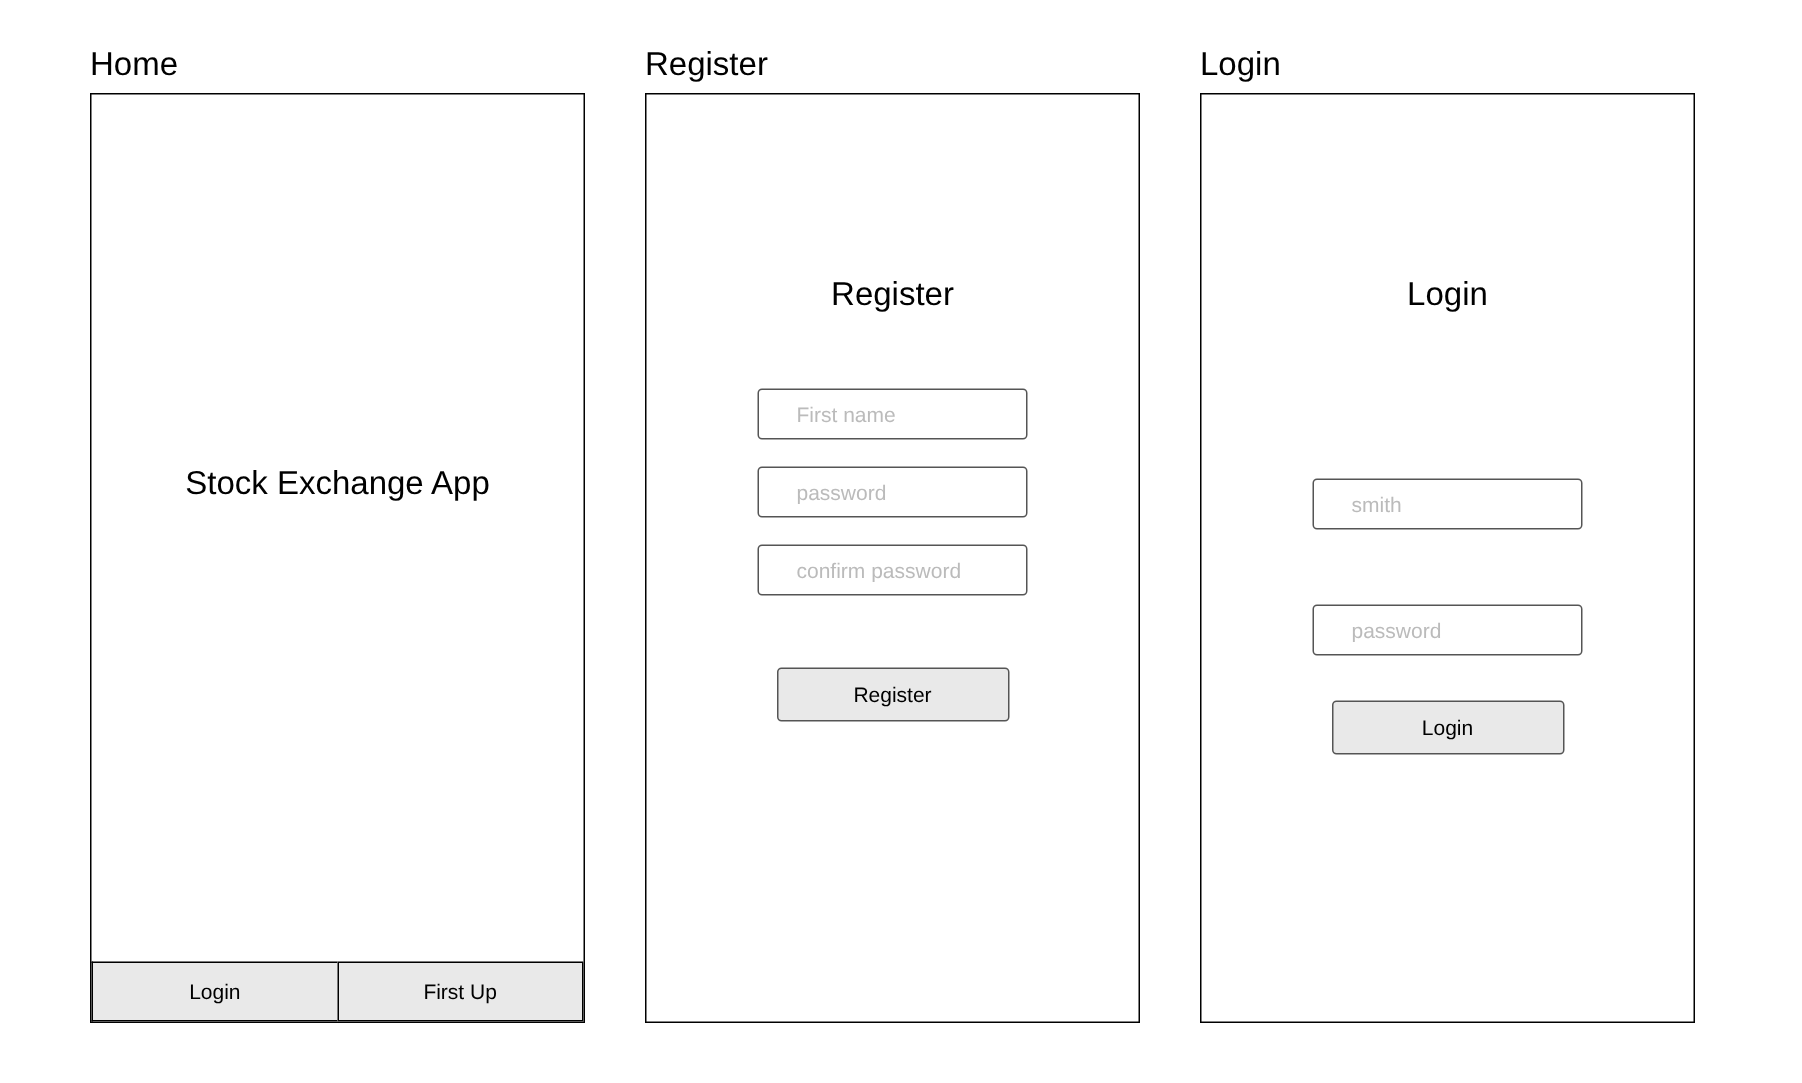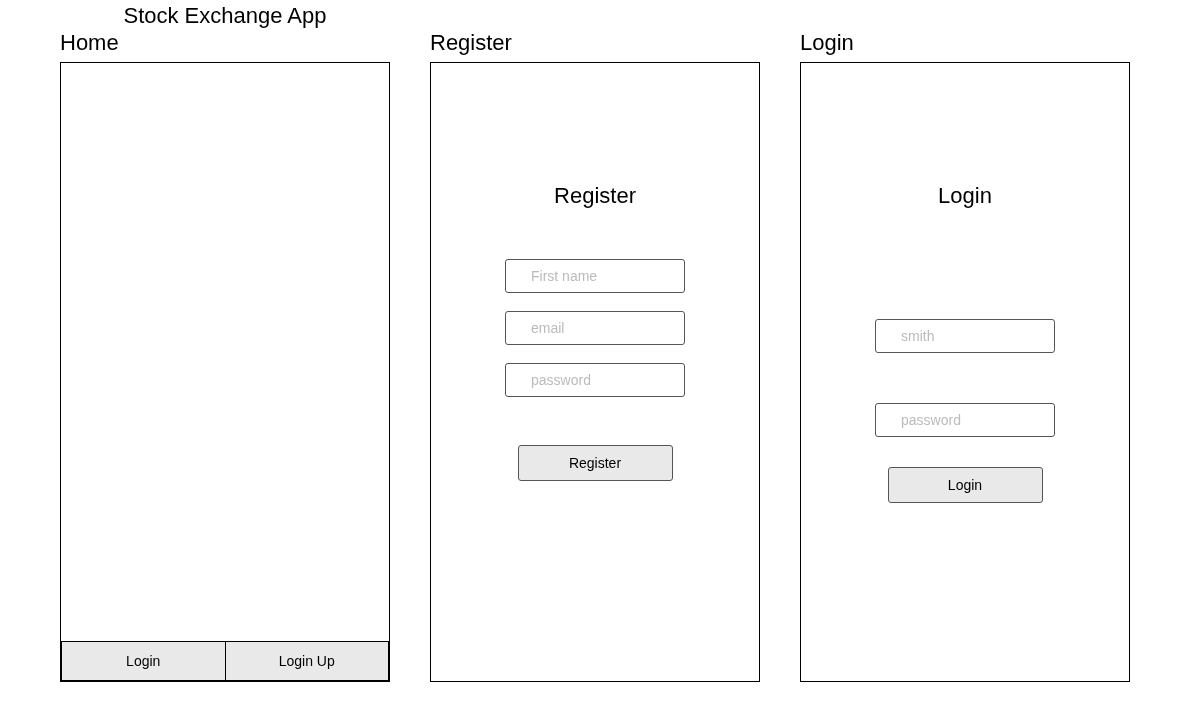--- a/index.html
+++ b/index.html
@@ -31,21 +31,21 @@
       height: 620px;
       border: 1px solid #000;
       position: relative;
       display: flex;
       flex-direction: column;
     }
     
     .home-center {
       flex: 1;
       display: flex;
-      align-items: flex-start;
+      align-items: center;
       justify-content: center;
     }
     .home-title {
       font-size: 22px;
       color: #000;
       text-align: center;
       margin-top: -60px;
     }
     .home-footer {
       display: flex;
@@ -116,33 +116,33 @@
 <div class="screens">
 
   <div class="screen-wrap">
     <div class="screen-title">Home</div>
     <div class="screen">
       <div class="home-center">
         <div class="home-title">Stock Exchange App</div>
       </div>
       <div class="home-footer">
         <button>Login</button>
-        <button>Login Up</button>
+        <button>First Up</button>
       </div>
     </div>
   </div>
 
   <div class="screen-wrap">
     <div class="screen-title">Register</div>
     <div class="screen">
       <div class="form-area">
         <div class="form-heading">Register</div>
         <input class="field" type="text" placeholder="First name" style="">
-        <input class="field" type="text" placeholder="email" style="">
         <input class="field" type="password" placeholder="password" style="">
+        <input class="field" type="password" placeholder="confirm password" style="">
         <button class="submit-btn">Register</button>
       </div>
     </div>
   </div>
 
   <div class="screen-wrap">
     <div class="screen-title">Login</div>
     <div class="screen">
       <div class="form-area login-form">
         <div class="form-heading">Login</div>

